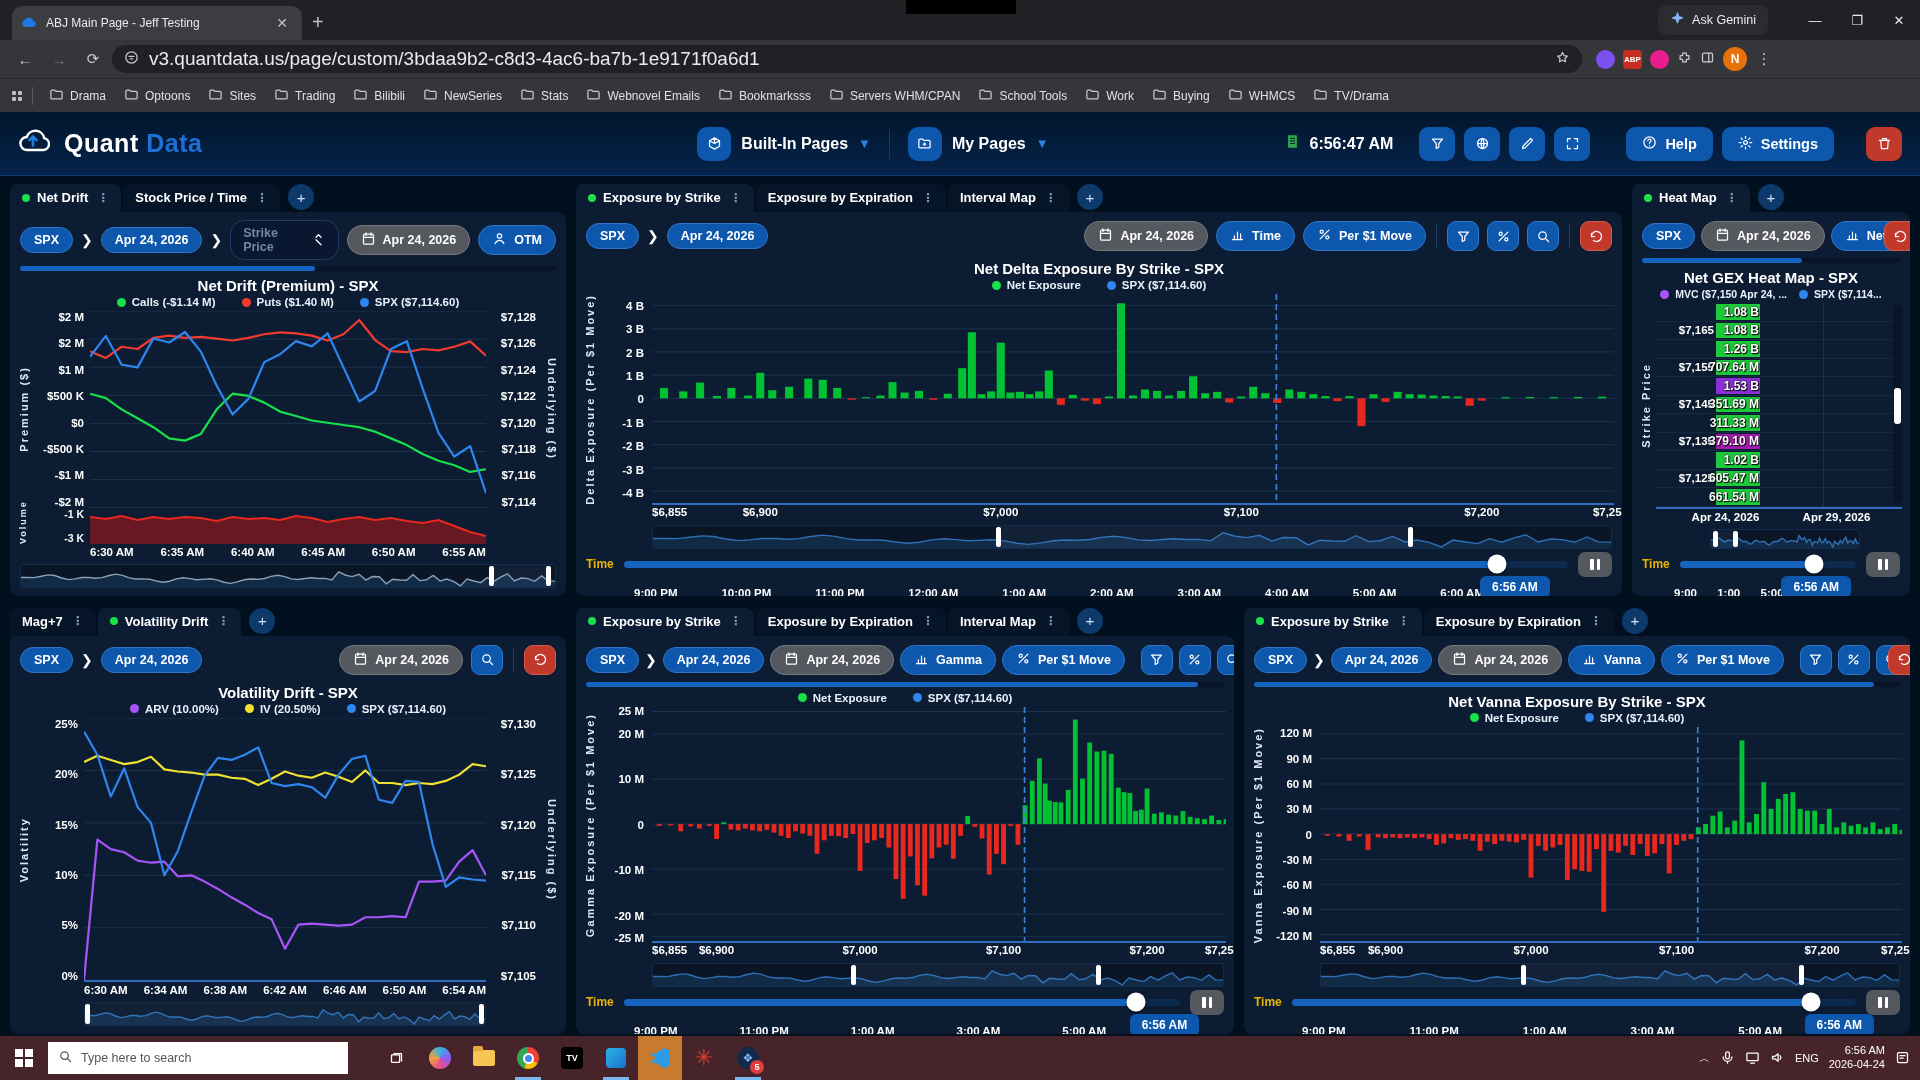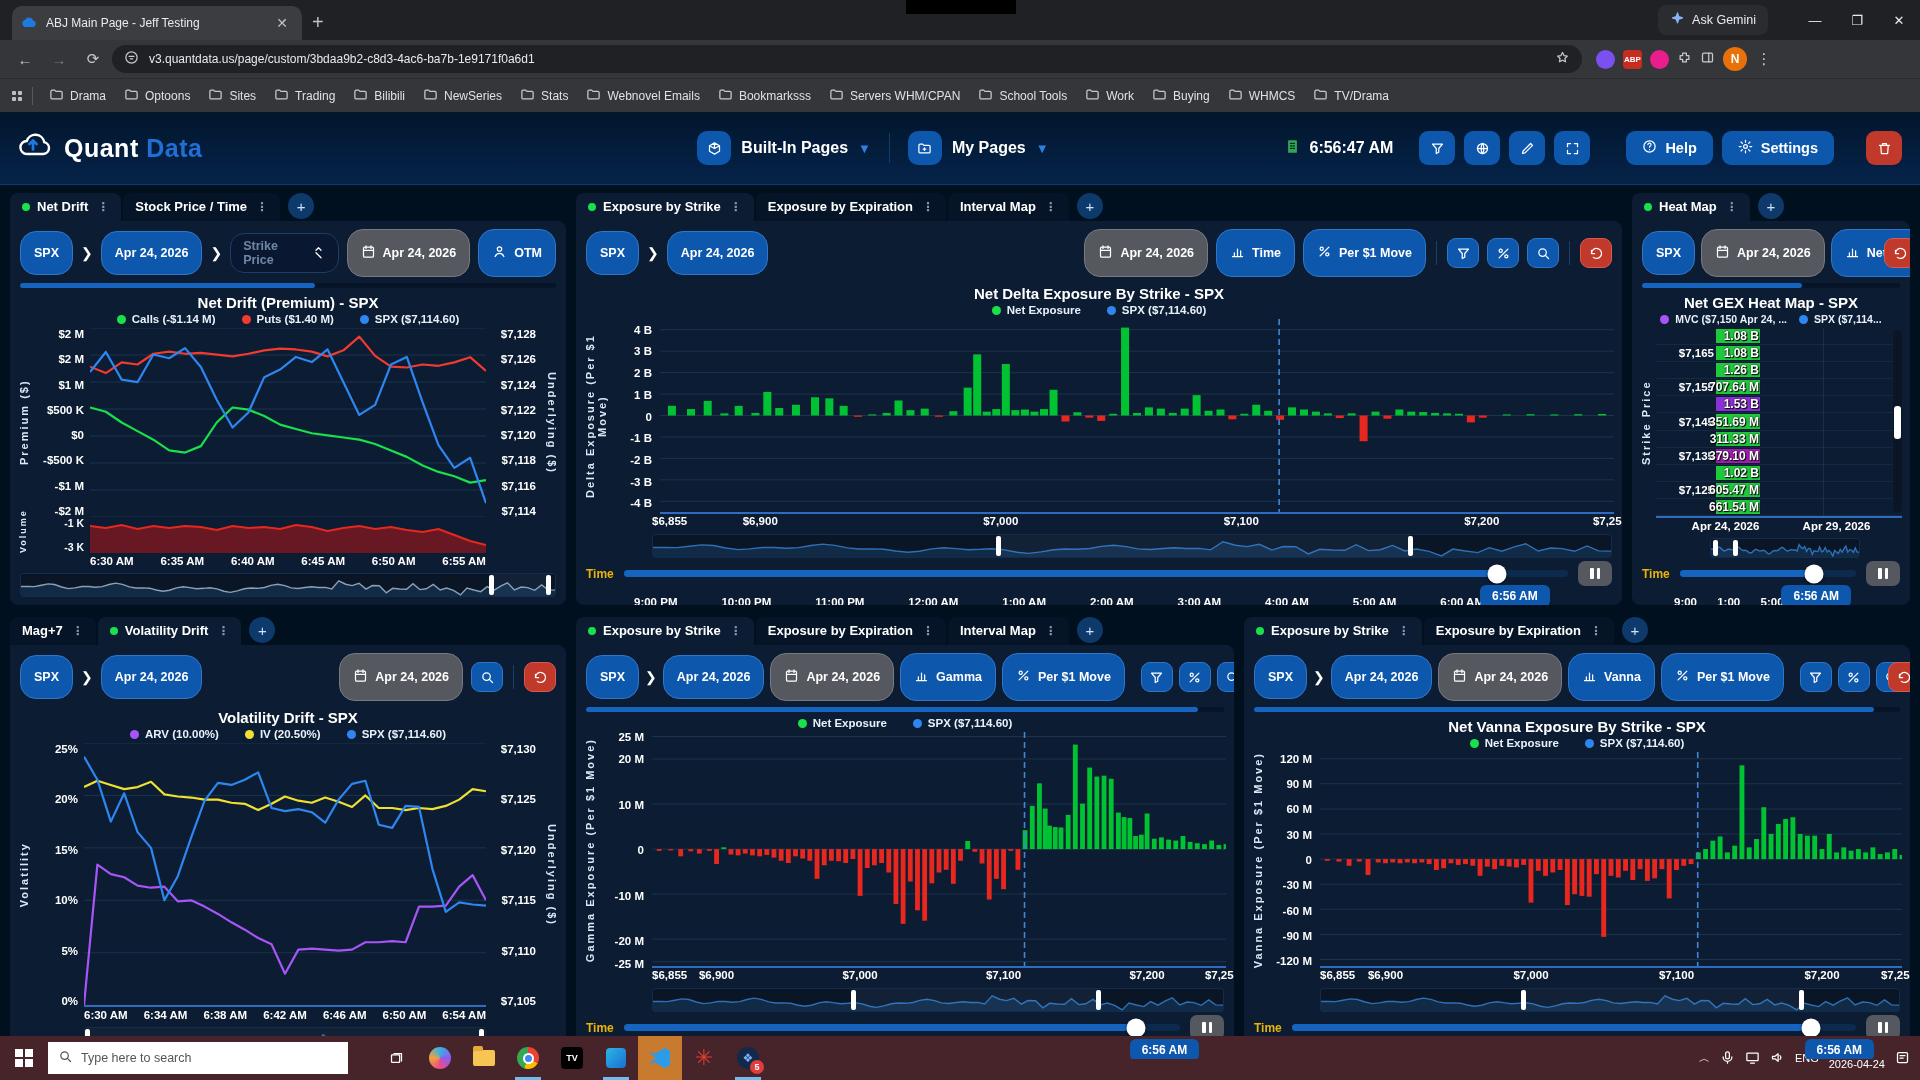--- a/index.html
+++ b/index.html
@@ -17,33 +17,33 @@
   .artifact{position:absolute;left:906px;top:0;width:110px;height:14px;background:#000;}
   .tabbar-right{margin-left:auto;display:flex;align-items:center;height:100%;}
   .gemini{display:flex;align-items:center;gap:7px;color:#e8eaed;font-size:12.5px;background:#2b2c2f;
           border-radius:8px;padding:6px 12px;margin-right:26px;}
   .winbtn{color:#e8eaed;width:42px;text-align:center;font-size:13px;height:100%;display:flex;align-items:center;justify-content:center;}
 
   .urlbar{height:38px;background:#35363a;display:flex;align-items:center;padding:0 10px;gap:4px;}
   .navic{color:#c7cacd;width:30px;height:30px;border-radius:50%;display:flex;align-items:center;justify-content:center;font-size:15px;}
   .navic.dim{color:#76787c;}
   .omni{flex:1;height:28px;background:#202124;border-radius:14px;display:flex;align-items:center;color:#e8eaed;
-        font-size:12px;padding:0 12px;gap:10px;max-width:1470px;}
+        font-size:19px;padding:0 12px;gap:10px;max-width:1470px;}
   .omni .u{flex:1;white-space:nowrap;overflow:hidden;}
   .extrow{display:flex;align-items:center;gap:8px;margin-left:10px;}
   .extc{width:19px;height:19px;border-radius:50%;display:flex;align-items:center;justify-content:center;color:#fff;font-size:8px;font-weight:700;}
   .avatar{width:24px;height:24px;border-radius:50%;background:#e8710a;color:#fff;display:flex;align-items:center;justify-content:center;font-size:12px;font-weight:700;}
   .bookbar{height:34px;background:#35363a;border-top:1px solid #2a2b2e;display:flex;align-items:center;padding:0 10px;gap:2px;color:#dfe1e5;font-size:12px;}
   .bm{display:flex;align-items:center;gap:6px;padding:4px 8px;border-radius:6px;white-space:nowrap;}
   .bm svg{flex:0 0 14px;}
   .appsic{display:grid;grid-template-columns:4px 4px;grid-gap:2px;margin:0 8px 0 2px;}
   .appsic i{width:4px;height:4px;background:#bdc1c6;border-radius:1px;}
 
   
-  .appheader{height:73px;background:linear-gradient(180deg,#02162c,#05234a);display:flex;align-items:center;
+  .appheader{height:64px;background:linear-gradient(180deg,#02162c,#05234a);display:flex;align-items:center;
              padding:0 18px;border-bottom:1px solid #0a3a6e;color:#fff;}
   .brand{display:flex;align-items:center;gap:10px;font-size:25px;font-weight:700;letter-spacing:.5px;}
   .brand .b2{color:#1f6fd6;}
   .hgroup{display:flex;align-items:center;gap:10px;font-weight:700;font-size:16px;}
   .hic{width:34px;height:34px;border-radius:10px;background:#0d57ad;display:flex;align-items:center;justify-content:center;}
   .chev{color:#2f7fe0;font-size:13px;}
   .hdiv{width:1px;height:30px;background:#123c6b;margin:0 18px;}
   .clock{display:flex;align-items:center;gap:9px;font-size:16px;font-weight:700;}
   .sqbtn{width:36px;height:34px;border-radius:9px;background:#0d57ad;display:flex;align-items:center;justify-content:center;}
   .pillbtn{display:flex;align-items:center;gap:8px;background:#0d57ad;border-radius:9px;padding:8px 16px;font-size:14.5px;font-weight:700;}
@@ -59,21 +59,21 @@
   .ptab{display:flex;align-items:center;gap:7px;padding:6px 12px 7px;font-size:13px;font-weight:700;background:#061427;
         border-radius:8px 8px 0 0;white-space:nowrap;}
   .ptab.act{background:#0c1d33;}
   .gdot{width:8px;height:8px;border-radius:50%;background:#19e04b;}
   .tmen{color:#7e97b5;font-size:12px;margin-left:2px;}
   .addtab{width:26px;height:26px;border-radius:50%;background:#0d3a6b;color:#cfe3ff;display:flex;align-items:center;
           justify-content:center;font-size:15px;margin:0 0 2px 6px;flex:0 0 26px;}
   .pbody{flex:1;background:#0c1d33;border-radius:0 8px 8px 8px;padding:6px 8px 6px;display:flex;flex-direction:column;min-height:0;overflow:hidden;}
   .controls{display:flex;align-items:center;gap:8px;padding:2px 2px 6px;min-height:40px;position:relative;}
   .pill{display:flex;align-items:center;gap:7px;background:#0d57ad;border:1px solid #2f76c9;color:#fff;border-radius:16px;
-        padding:14px 13px;font-size:12.5px;font-weight:700;white-space:nowrap;}
+        padding:5px 13px;font-size:12.5px;font-weight:700;white-space:nowrap;}
   .pill.gray{background:#55585e;border-color:#77797e;}
   .cchev{color:#fff;font-size:14px;font-weight:700;}
   .selbox{display:flex;align-items:center;gap:24px;background:#0a1730;border:1px solid #1d3c66;color:#6e87a6;
           border-radius:14px;padding:5px 12px;font-size:12.5px;font-weight:700;}
   .icbtn{width:32px;height:30px;border-radius:9px;background:#0d57ad;border:1px solid #2f76c9;display:flex;
          align-items:center;justify-content:center;flex:0 0 32px;}
   .icbtn.red{background:#c0392b;border-color:#d95a4b;}
   .cdiv{width:1px;height:24px;background:#1d3c66;margin:0 2px;}
   .spacer{flex:1;}
   .hscroll{height:5px;background:#071326;border-radius:3px;margin:0 2px 4px;position:relative;}
@@ -133,21 +133,21 @@
   .startbtn{width:48px;height:100%;display:flex;align-items:center;justify-content:center;}
   .winlogo{display:grid;grid-template-columns:8px 8px;grid-gap:1.5px;}
   .winlogo i{width:8px;height:8px;background:#fff;}
   .tsearch{width:300px;height:32px;background:#fff;color:#555;display:flex;align-items:center;gap:8px;padding:0 10px;font-size:12.5px;}
   .tico{width:44px;height:100%;display:flex;align-items:center;justify-content:center;position:relative;font-size:17px;}
   .tico .under{position:absolute;bottom:0;left:9px;right:9px;height:3px;background:#76b9ed;}
   .tico.hl{background:#c87a2e;}
   .badge{position:absolute;right:6px;bottom:6px;background:#e03e3e;color:#fff;border-radius:50%;width:14px;height:14px;
          font-size:9px;display:flex;align-items:center;justify-content:center;font-weight:700;}
   .tray{margin-left:auto;display:flex;align-items:center;gap:10px;padding-right:10px;font-size:11px;}
-  .tray .dt{text-align:left;line-height:1.25;}
+  .tray .dt{text-align:right;line-height:1.25;}
   .traybadge{position:relative;}
   .chrome-ball{width:22px;height:22px;border-radius:50%;background:conic-gradient(#ea4335 0 120deg,#fbbc05 120deg 200deg,#34a853 200deg 360deg);position:relative;}
   .chrome-ball::after{content:"";position:absolute;inset:5.5px;border-radius:50%;background:#4285f4;border:2px solid #fff;}
   .folder-ic{width:22px;height:16px;background:#f8c555;border-radius:2px;position:relative;}
   .folder-ic::before{content:"";position:absolute;top:-4px;left:0;width:10px;height:5px;background:#e8a93c;border-radius:2px 2px 0 0;}
   .swirl{width:22px;height:22px;border-radius:50%;background:conic-gradient(#35b1e8,#8e5cf0,#e84c8b,#f0a23c,#35b1e8);}
   .tvsq{width:22px;height:22px;background:#000;border-radius:4px;color:#fff;font-size:9px;font-weight:700;display:flex;align-items:center;justify-content:center;}
   .vscode{width:20px;height:20px;background:#2d9ce8;clip-path:polygon(72% 0,100% 12%,100% 88%,72% 100%,22% 70%,8% 80%,0 72%,30% 50%,0 28%,8% 20%,22% 30%);}
   .star8{color:#e03e30;font-size:22px;line-height:1;}
   .disc{width:22px;height:22px;border-radius:50%;background:#13294b;color:#7fb3f5;font-size:12px;display:flex;align-items:center;justify-content:center;}

